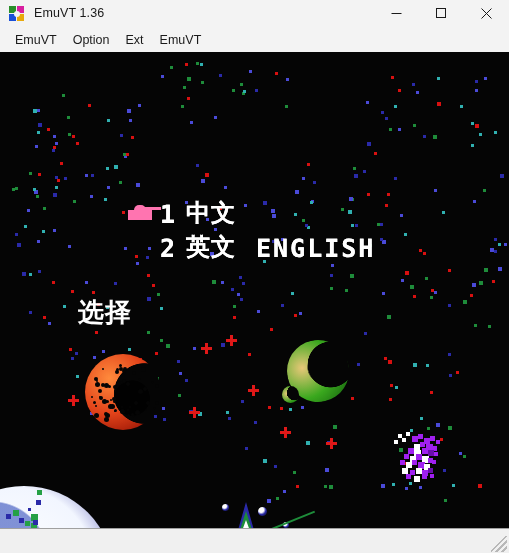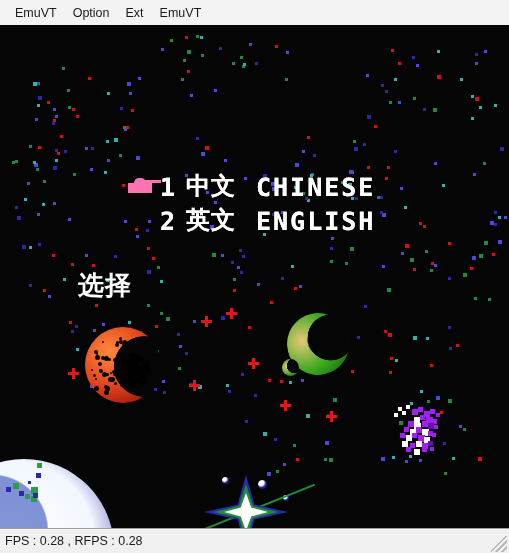--- a/index.html
+++ b/index.html
@@ -243,20 +243,48 @@
       linear-gradient(135deg, transparent 0 44%, #b8b8b8 44% 52%, transparent 52% 100%),
       linear-gradient(135deg, transparent 0 62%, #b8b8b8 62% 70%, transparent 70% 100%),
       linear-gradient(135deg, transparent 0 80%, #b8b8b8 80% 88%, transparent 88% 100%);
   }
 </style>
 </head>
 <body>
 
 <div id="app-window">
 
+  <div id="title-bar">
+    <div id="app-icon">
+      <div class="q q1"></div>
+        <div class="q q2"></div>
+      <div class="q q3"></div>
+        <div class="q q4"></div>
+      <div class="ctr"></div>
+    </div>
+    <div id="title-text">EmuVT 1.36</div>
+    <div class="win-btns">
+      <div class="win-btn">
+        <svg width="11" height="11" viewBox="0 0 11 11">
+            <line x1="0.5" y1="5.5" x2="10.5" y2="5.5" stroke="#1a1a1a" stroke-width="1"></line>
+          </svg>
+      </div>
+      <div class="win-btn">
+        <svg width="11" height="11" viewBox="0 0 11 11">
+            <rect x="0.5" y="0.5" width="9" height="9" fill="none" stroke="#1a1a1a" stroke-width="1"></rect>
+          </svg>
+      </div>
+      <div class="win-btn close">
+        <svg width="11" height="11" viewBox="0 0 11 11">
+            <line x1="0.5" y1="0.5" x2="10.5" y2="10.5" stroke="#1a1a1a" stroke-width="1"></line>
+            <line x1="10.5" y1="0.5" x2="0.5" y2="10.5" stroke="#1a1a1a" stroke-width="1"></line>
+          </svg>
+      </div>
+    </div>
+  </div>
 
   <div id="menu-bar">
     <div class="menu-item">EmuVT</div>
     <div class="menu-item">Option</div>
     <div class="menu-item">Ext</div>
     <div class="menu-item">EmuVT</div>
   </div>
 
   <div id="game-canvas">
 
@@ -727,34 +755,32 @@
     <div id="menu-block">
       <div id="tank-cursor">
         <div class="body"></div>
           <div class="turret"></div>
           <div class="barrel"></div>
       </div>
 
       <div class="opt-row" id="opt-row-1">
         <span class="opt-num">1</span>
         <span class="opt-cjk">中文</span>
-        <span class="opt-en">CHINESE</span>
       </div>
 
       <div class="opt-row" id="opt-row-2">
         <span class="opt-num">2</span>
         <span class="opt-cjk">英文</span>
         <span class="opt-en">ENGLISH</span>
       </div>
 
       <div id="action-row">
         <span class="act-cjk">选择</span>
       </div>
     </div>
 
   </div>
 
   <div id="status-bar">
-    <div id="status-text">FPS :  0.28 , RFPS :  0.28</div>
     <div id="resize-grip"></div>
   </div>
 
 </div>
 
 </body></html>

